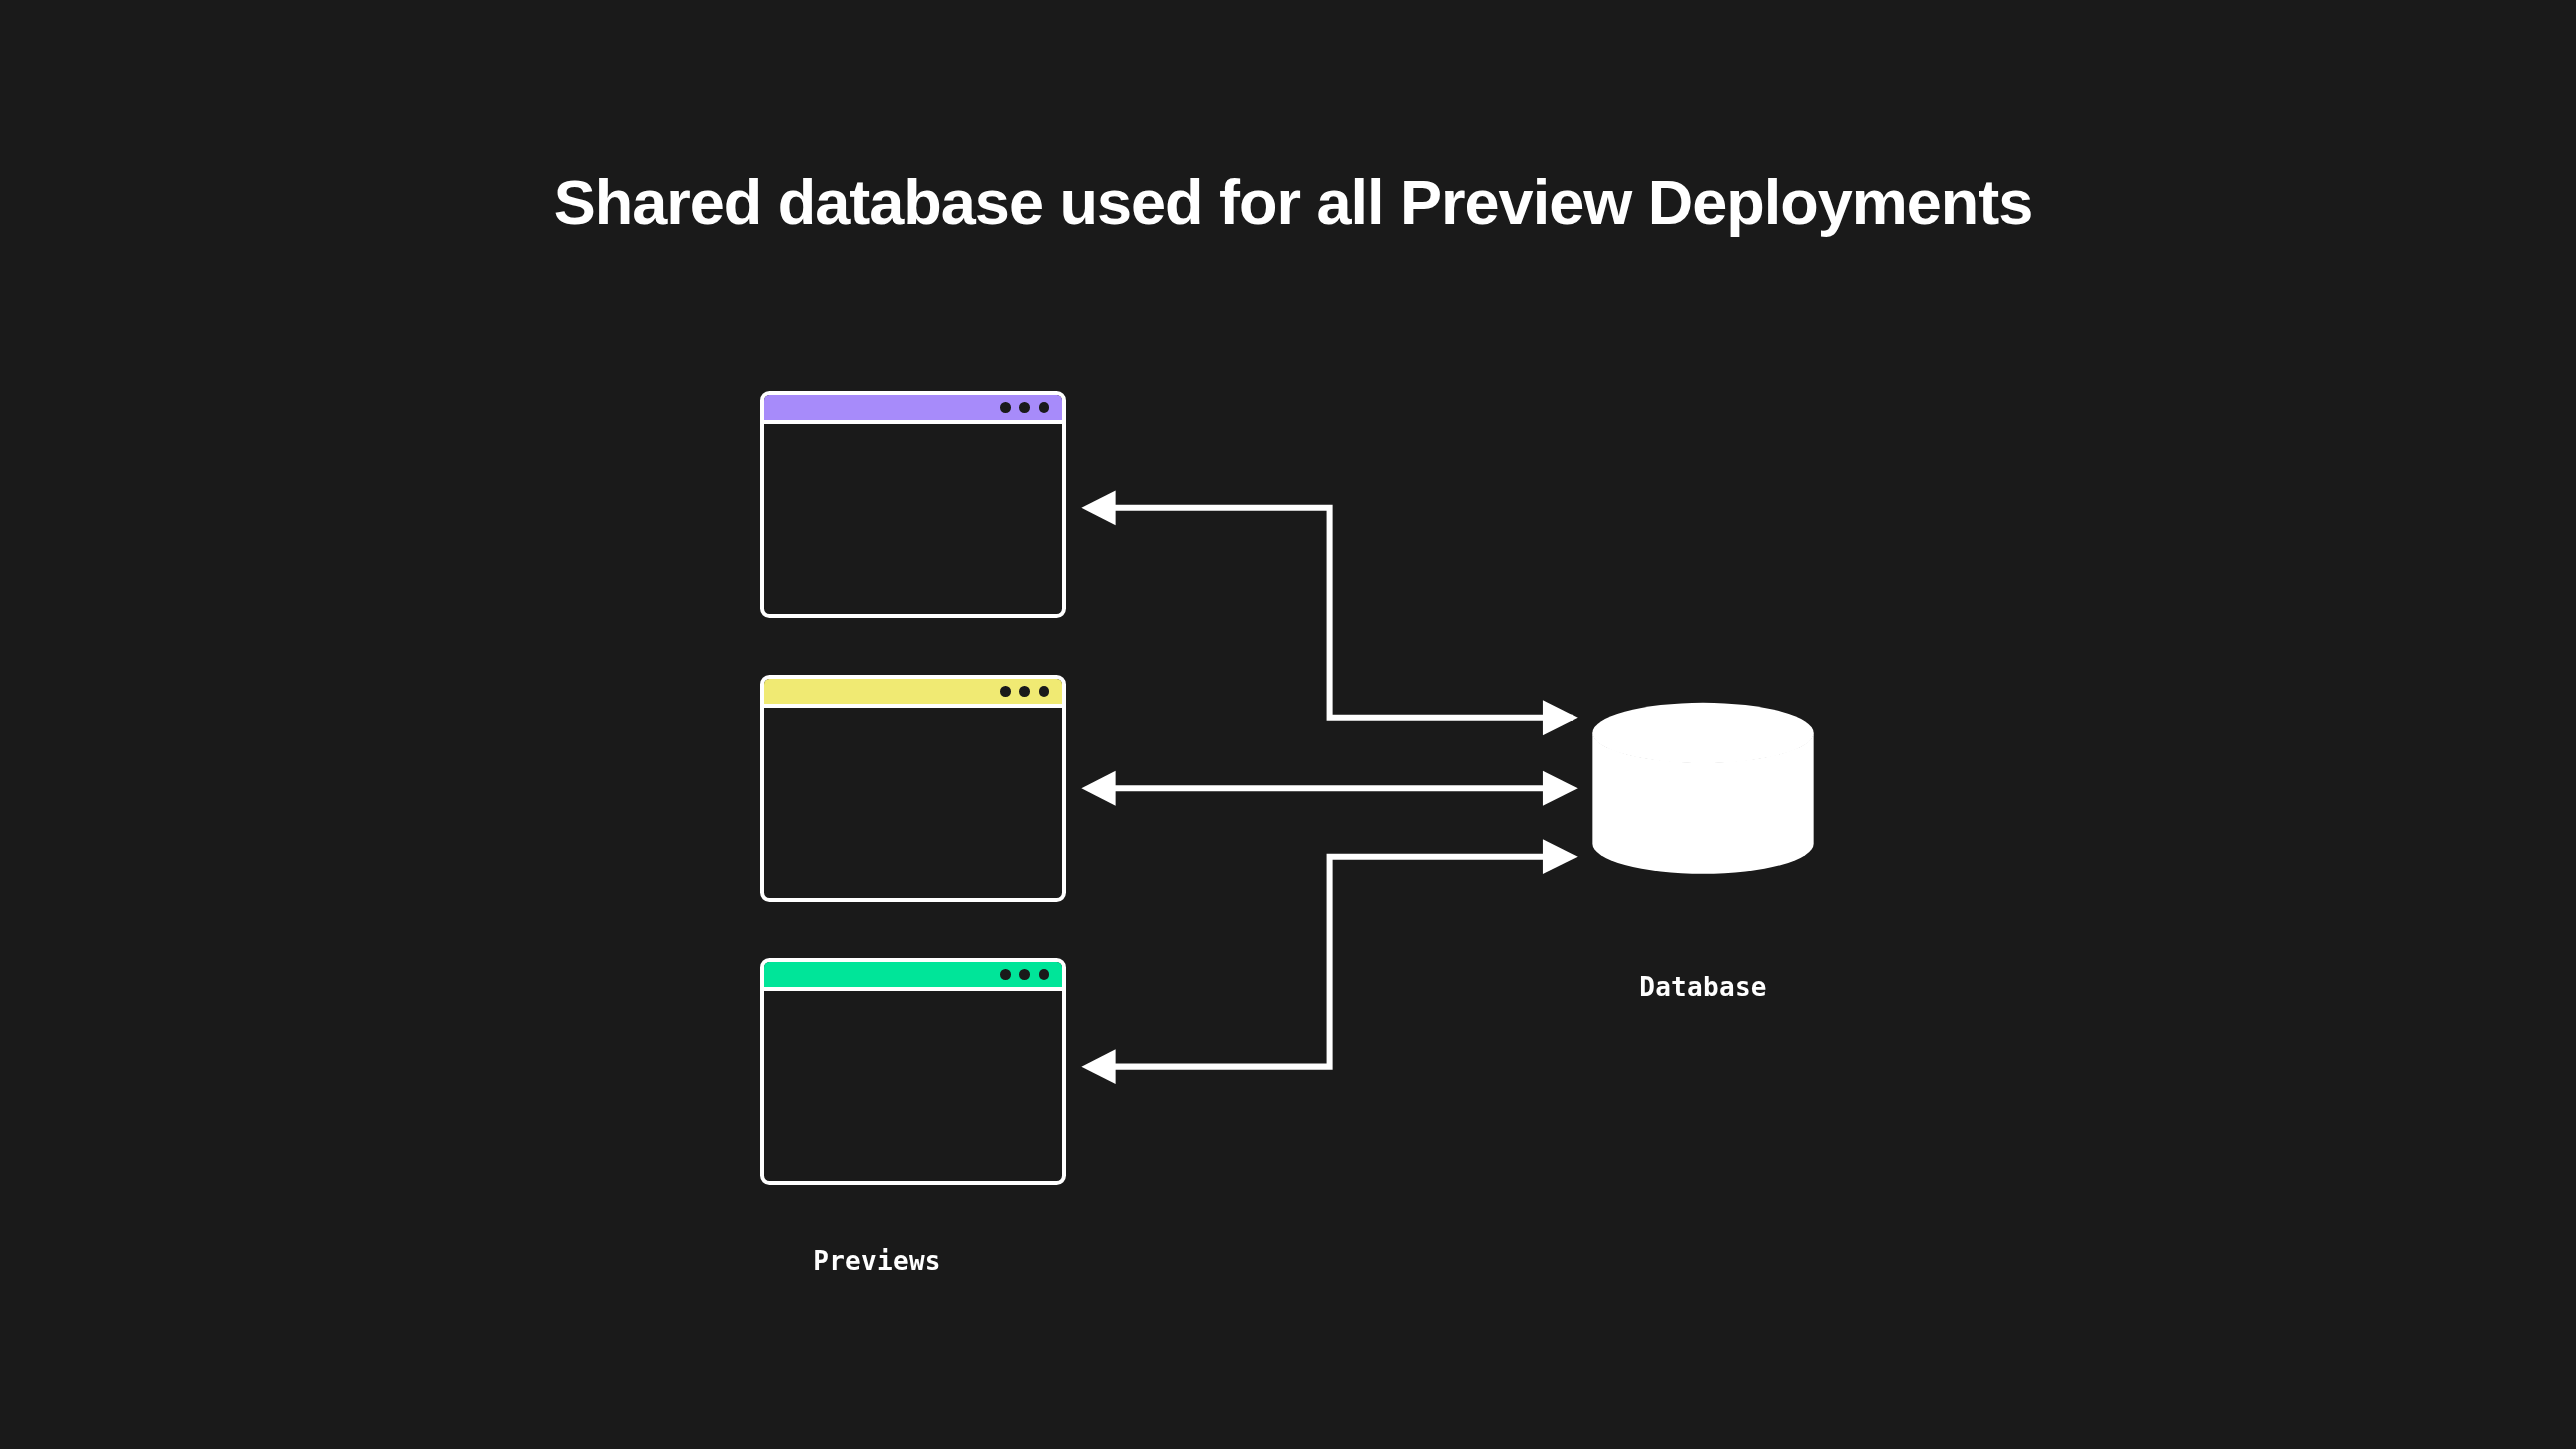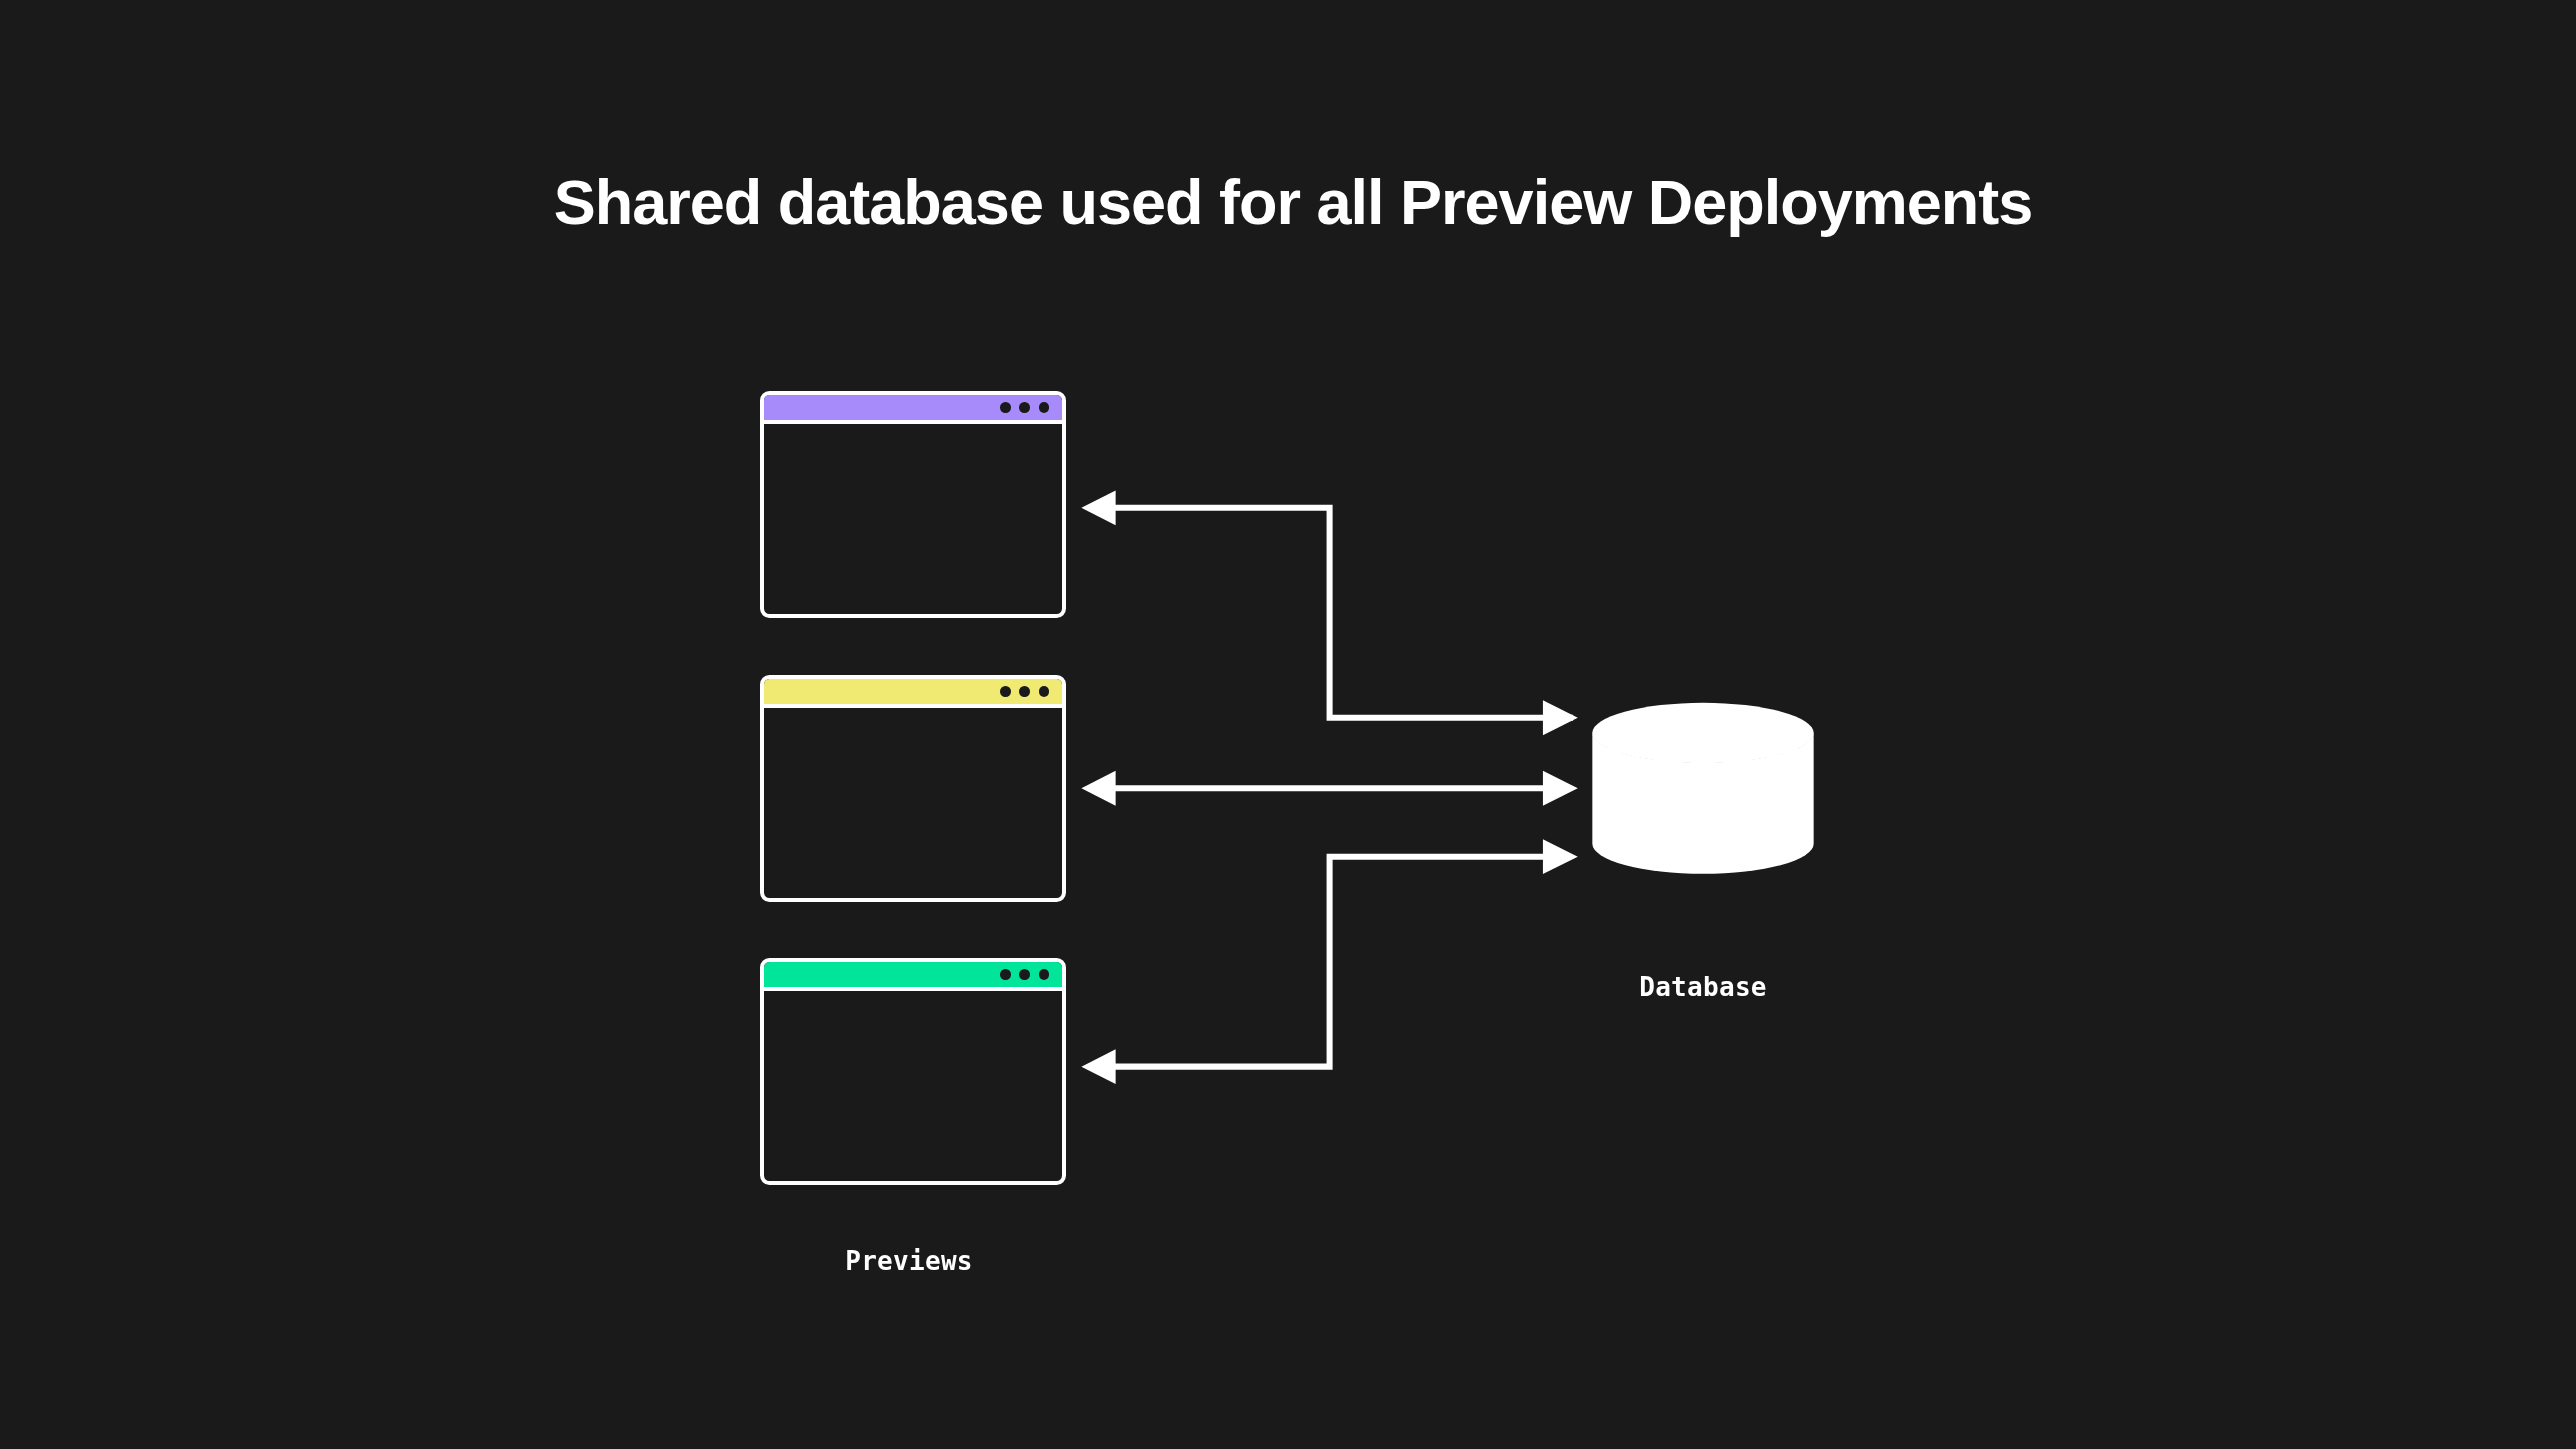--- a/index.html
+++ b/index.html
@@ -84,21 +84,21 @@
     position: absolute;
     color: #ffffff;
     font-family: "DejaVu Sans Mono", "Liberation Mono", monospace;
     font-weight: bold;
     font-size: 26px;
     letter-spacing: 0.3px;
     white-space: nowrap;
     text-align: center;
   }
   #previews-label {
-    left: 756px;
+    left: 724px;
     top: 1246px;
     width: 306px;
     text-align: center;
   }
   #database-label {
     left: 1591px;
     top: 936px;
     width: 224px;
     margin-top: 36px;
   }

